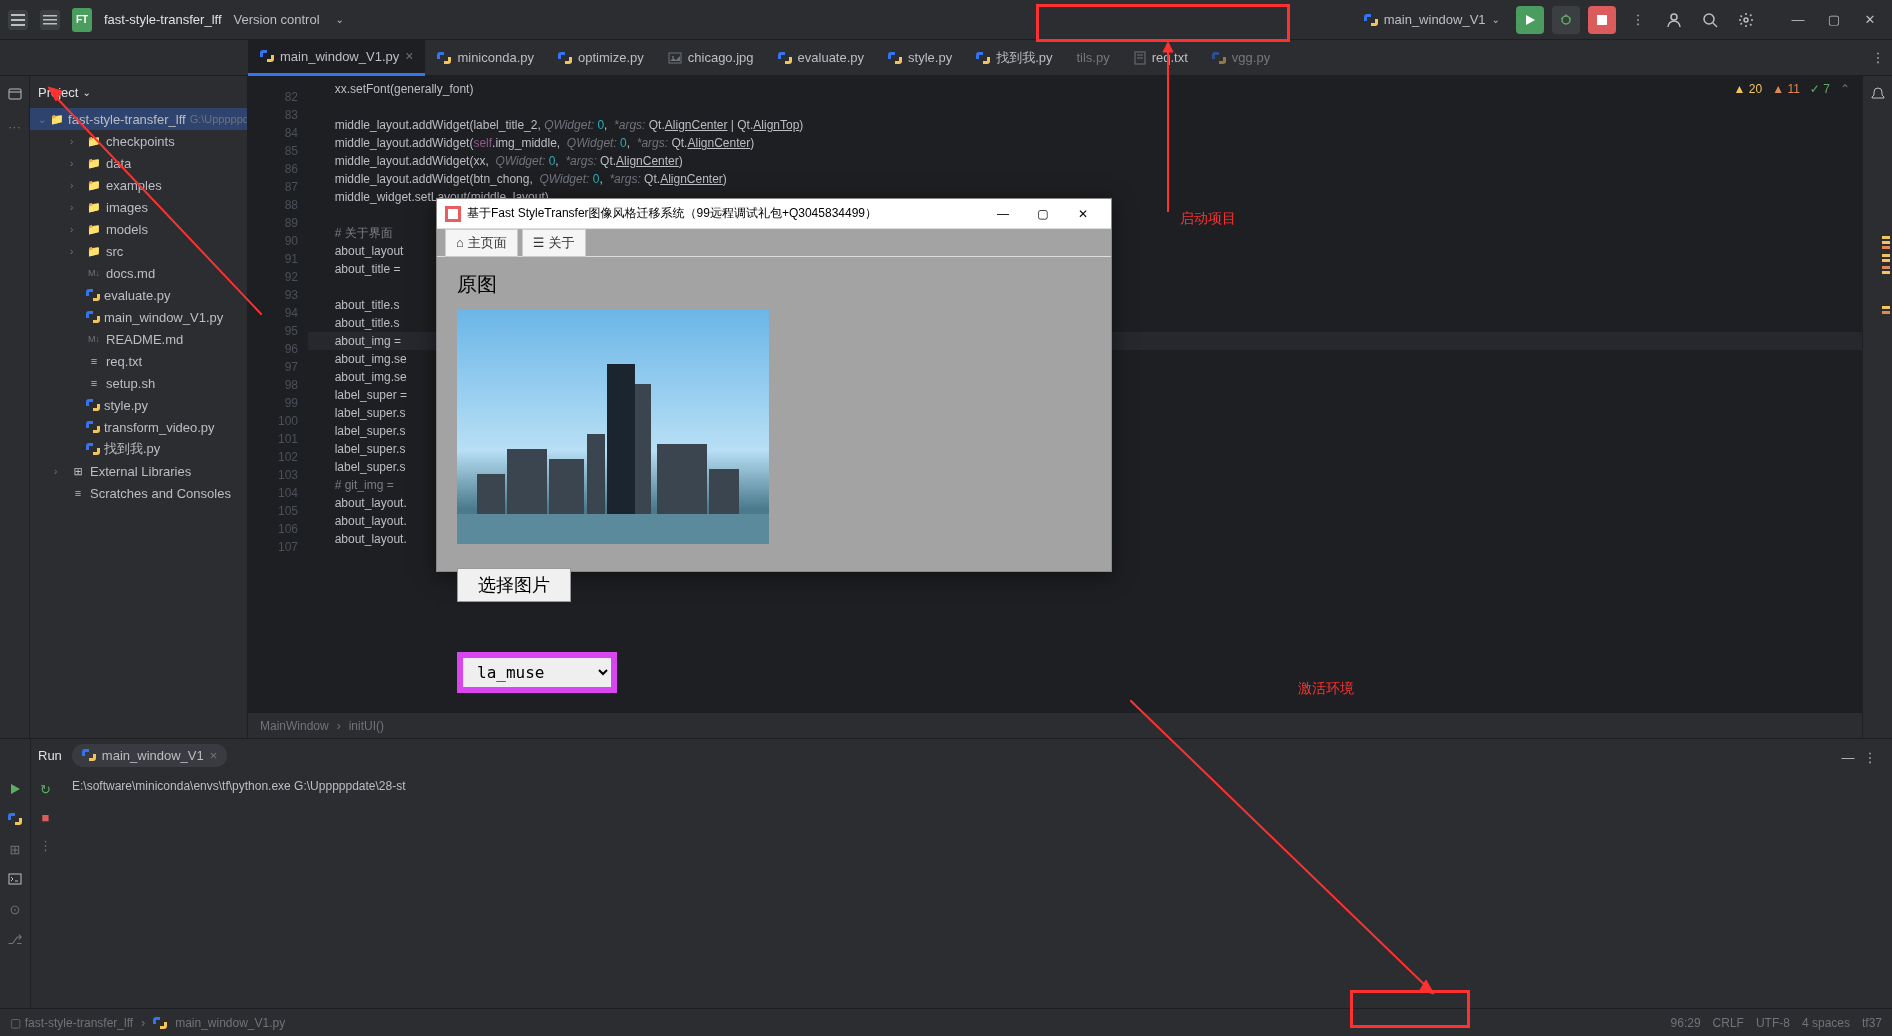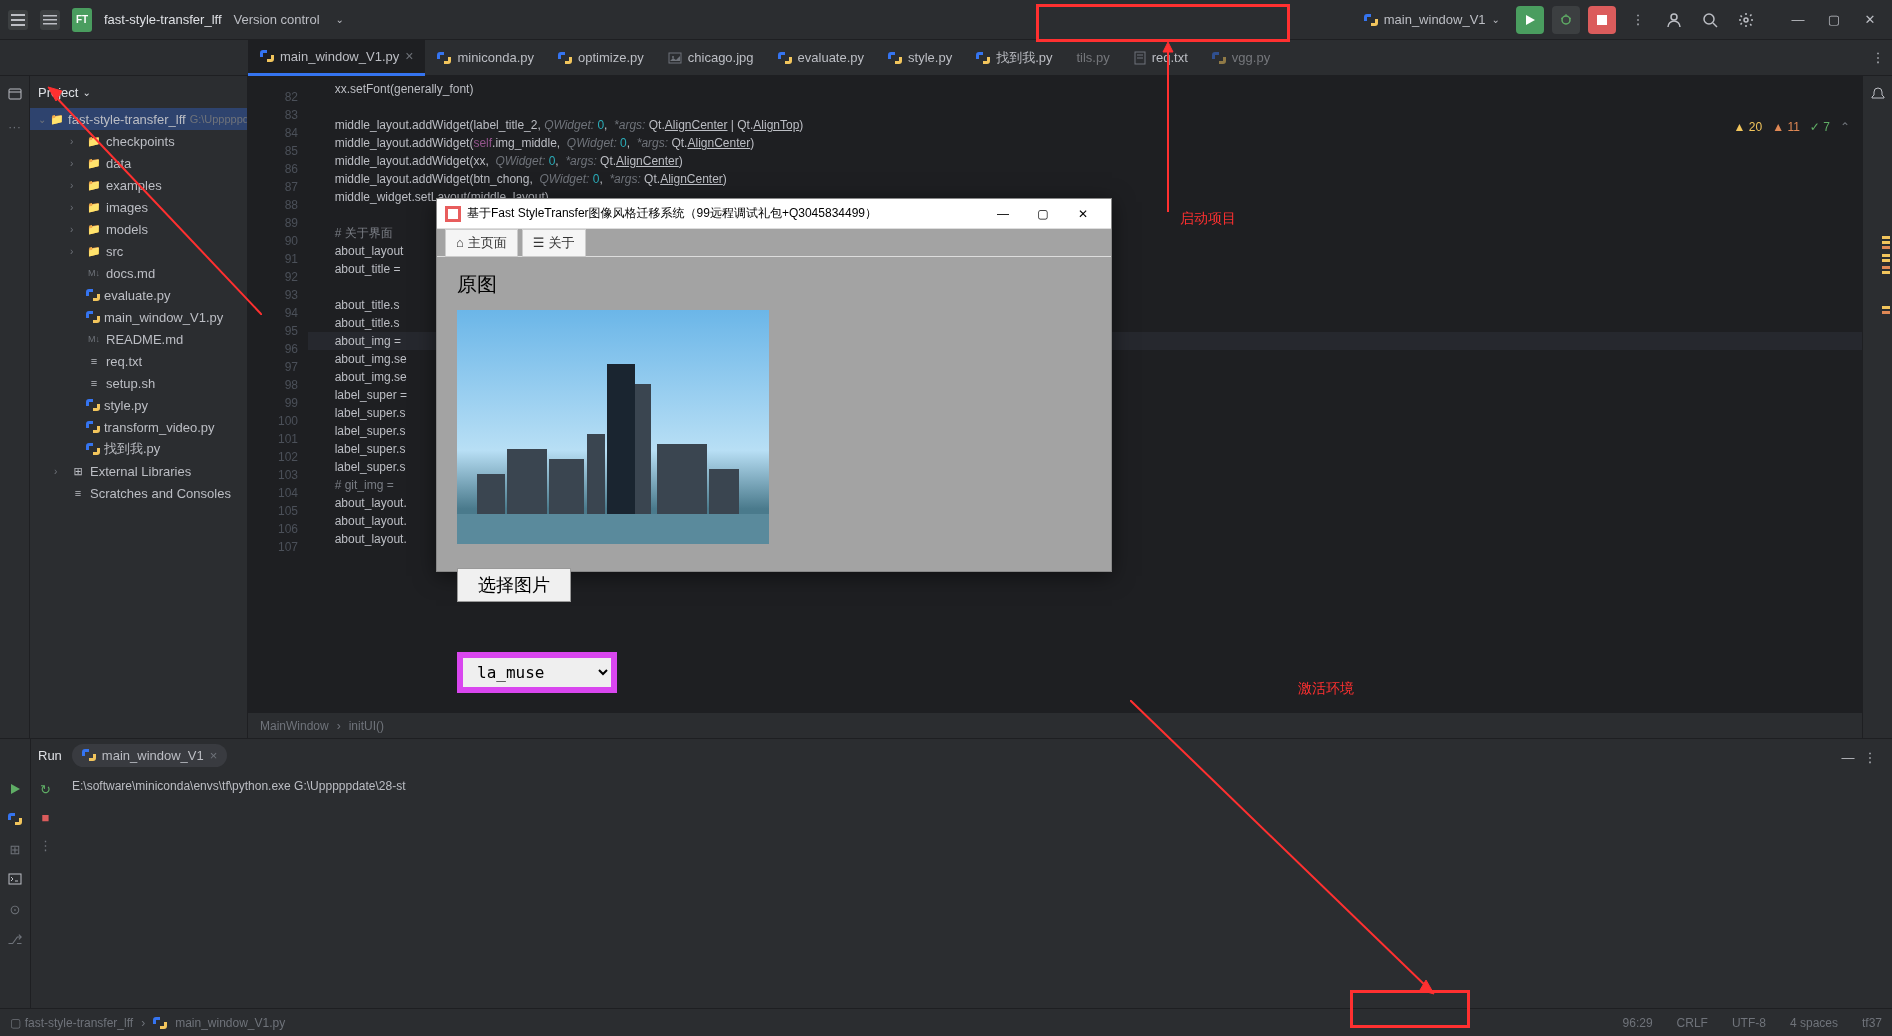--- a/index.html
+++ b/index.html
@@ -54,21 +54,21 @@
     .editor { flex: 1; background: #1e1f22; display: flex; position: relative; }
     .gutter { width: 60px; background: #1e1f22; text-align: right; padding-right: 10px; color: #4b5059; font-size: 12px; font-family: 'JetBrains Mono', Consolas, monospace; line-height: 18px; padding-top: 12px; }
     .gutter-line { height: 18px; }
     .code { flex: 1; font-family: 'JetBrains Mono', Consolas, monospace; font-size: 12px; line-height: 18px; padding-top: 4px; color: #bcbec4; white-space: pre; }
     .code-line { height: 18px; }
     .code-line.hl { background: #26282e; }
     .self { color: #94558d; }
     .comment { color: #7a7e85; }
     .num { color: #2aacb8; }
     .hint { color: #6f737a; font-style: italic; }
-    .inspect { position: absolute; right: 12px; top: 6px; display: flex; gap: 10px; font-size: 12px; margin-top: 38px; }
+    .inspect { position: absolute; right: 12px; top: 6px; display: flex; gap: 10px; font-size: 12px; }
     .warn-y { color: #f2c55c; }
     .warn-o { color: #e08855; }
     .check-g { color: #5fad65; }
     
     
     .right-rail { width: 30px; background: #2b2d30; border-left: 1px solid #1e1f22; display: flex; flex-direction: column; align-items: center; padding-top: 8px; gap: 12px; position: relative; }
     .marker { width: 8px; height: 3px; position: absolute; right: 2px; }
     .marker.y { background: #f2c55c; }
     .marker.o { background: #e08855; }
     
@@ -80,21 +80,21 @@
     .run-header { position: absolute; top: 0; left: 30px; height: 32px; display: flex; align-items: center; gap: 10px; padding: 0 8px; }
     .run-title { font-weight: 500; color: #dfe1e5; }
     .run-tab { display: flex; align-items: center; gap: 6px; padding: 4px 10px; background: #393b40; border-radius: 14px; }
     .run-toolbar { width: 30px; display: flex; flex-direction: column; align-items: center; padding-top: 40px; gap: 10px; }
     .run-left-col { width: 30px; display: flex; flex-direction: column; align-items: center; padding-top: 40px; gap: 8px; border-left: 1px solid #1e1f22; }
     .run-console { flex: 1; padding: 40px 12px 8px 12px; font-family: Consolas, monospace; font-size: 12px; color: #bcbec4; }
     
     
     .status-bar { position: absolute; bottom: 0; left: 0; right: 0; height: 28px; background: #2b2d30; border-top: 1px solid #1e1f22; display: flex; align-items: center; padding: 0 10px; font-size: 12px; color: #6f737a; }
     .status-left { display: flex; gap: 8px; flex: 1; align-items: center; }
-    .status-right { display: flex; gap: 24px; margin-left: 16px; }
+    .status-right { display: flex; gap: 12px; margin-left: 16px; }
     
     
     .app-window { position: absolute; left: 436px; top: 198px; width: 676px; height: 374px; background: #a3a3a3; border: 1px solid #888; box-shadow: 0 4px 20px rgba(0,0,0,0.5); }
     .app-titlebar { height: 30px; background: #fff; display: flex; align-items: center; padding: 0 8px; border-bottom: 1px solid #ddd; }
     .app-ico { width: 16px; height: 16px; margin-right: 6px; }
     .app-title { flex: 1; font-size: 12px; color: #000; }
     .win-btn { width: 40px; height: 28px; display: flex; align-items: center; justify-content: center; cursor: pointer; font-size: 12px; color: #000; }
     .app-tabs { height: 28px; display: flex; align-items: center; padding: 0 8px; gap: 4px; border-bottom: 1px solid #ddd; }
     .app-tab { display: flex; align-items: center; gap: 4px; padding: 4px 10px; font-size: 13px; color: #333; cursor: pointer; border: 1px solid #ccc; background: #f5f5f5; }
     .app-body { padding: 8px 20px; display: flex; gap: 20px; }

